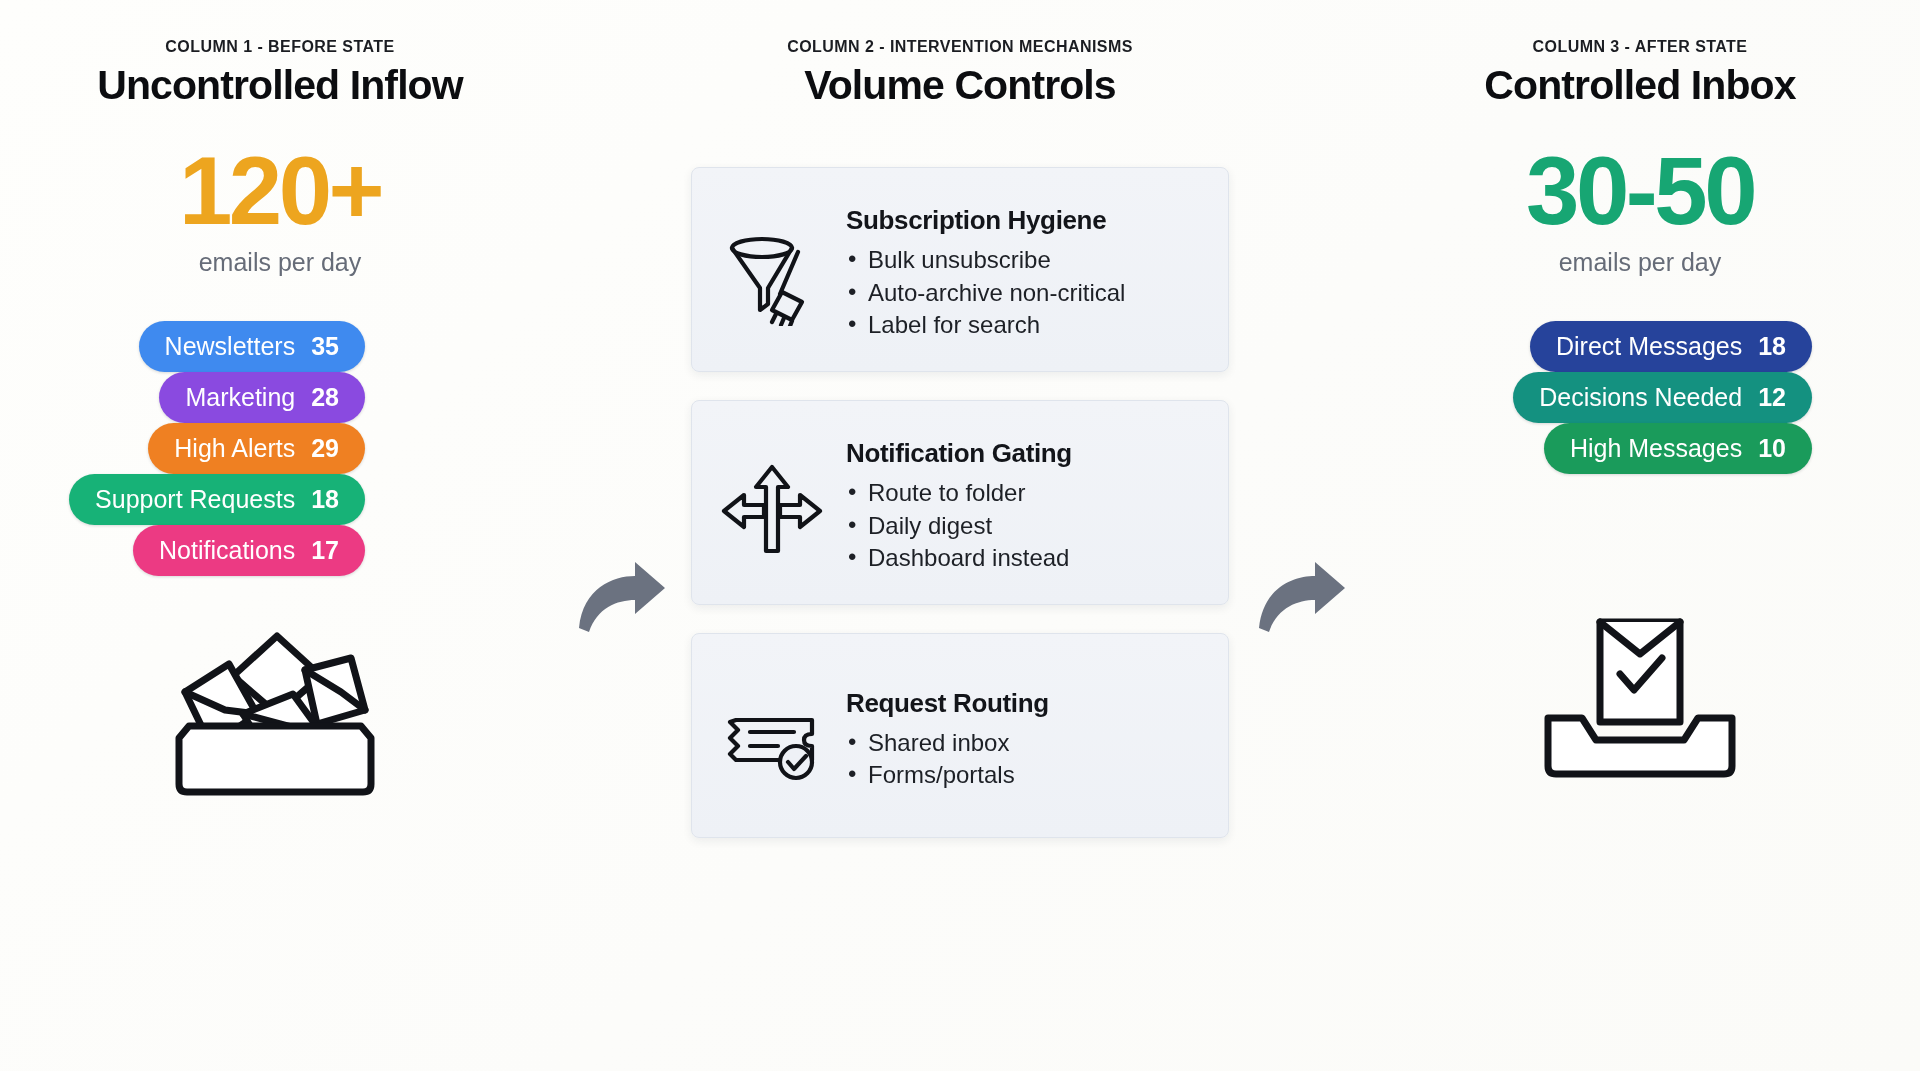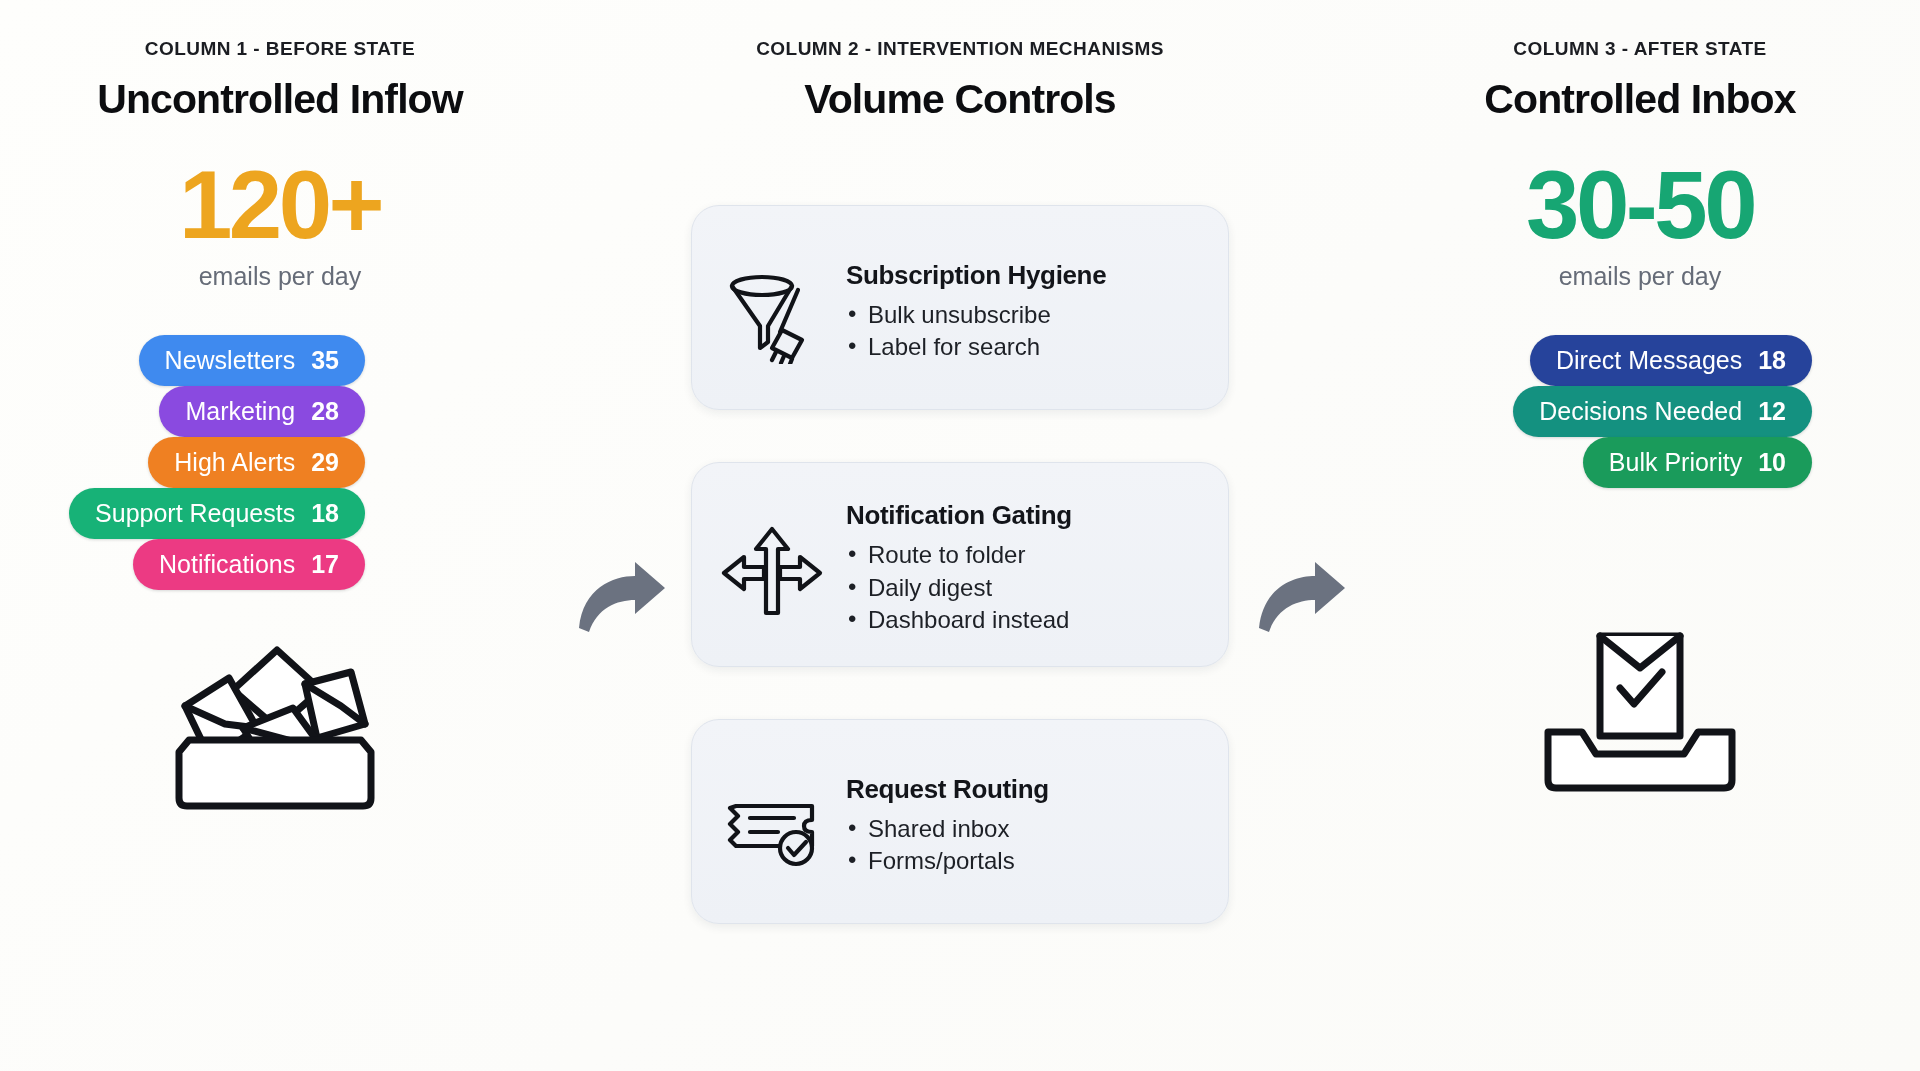--- a/index.html
+++ b/index.html
@@ -35,26 +35,26 @@
     box-sizing: border-box;
   }
 
   .column {
     display: flex;
     flex-direction: column;
     align-items: center;
   }
 
   .col-kicker {
-    font-size: 19px;
+    font-size: 16px;
     font-weight: 700;
     letter-spacing: 0.45px;
     color: #1b1d22;
     text-transform: uppercase;
-    margin: 0 0 16px 0;
+    margin: 0 0 6px 0;
     white-space: nowrap;
   }
 
   .col-title {
     font-size: 41px;
     font-weight: 800;
     letter-spacing: -0.9px;
     color: #0c0d10;
     margin: 0 0 36px 0;
     white-space: nowrap;
@@ -113,26 +113,25 @@
     flex-direction: column;
     gap: 28px;
     width: 538px;
   }
   .card {
     display: flex;
     align-items: center;
     gap: 20px;
     background: linear-gradient(180deg, #f2f4f8 0%, #eef1f6 100%);
     border: 1px solid #dfe4ec;
-    border-radius: 28px;
+    border-radius: 8px;
     padding: 32px 24px 24px 26px;
     box-shadow: 0 3px 10px rgba(28,34,48,0.075);
     box-sizing: border-box;
     min-height: 205px;
-    margin-top: 24px;
   }
   .card-icon {
     flex: 0 0 auto;
     width: 108px;
     height: 108px;
     display: flex;
     align-items: center;
     justify-content: center;
   }
   .card-body { flex: 1 1 auto; }
@@ -251,20 +250,21 @@
               <path d="M12 26 L40 66 L40 88 L48 82 L48 66 L72 26"></path>
               <path d="M78 30 L60 72"></path>
               <path d="M62 70 L82 80 L72 98 L52 88 Z"></path>
               <path d="M56 92 L52 100 M64 96 L61 103 M72 99 L70 104"></path>
             </svg>
           </div>
           <div class="card-body">
             <div class="card-title">Subscription Hygiene</div>
             <ul class="card-list">
               <li>Bulk unsubscribe</li>
+              <li>Auto-archive non-critical</li>
               <li>Label for search</li>
             </ul>
           </div>
         </div>
 
         <div class="card">
           <div class="card-icon">
             <svg width="104" height="104" viewBox="0 0 104 104" fill="none" stroke="#111318" stroke-width="4.2" stroke-linecap="round" stroke-linejoin="round">
               <path d="M52 12 L68 32 L58 32 L58 96 L46 96 L46 32 L36 32 Z"></path>
               <path d="M24 40 L4 56 L24 72 L24 62 L44 62 L44 50 L24 50 Z"></path>
@@ -317,21 +317,21 @@
       <div class="pill-stack right-col">
         <div class="pill" style="background:#26439b">
           <span>Direct Messages</span>
           <span class="pill-count">18</span>
         </div>
         <div class="pill" style="background:#149180">
           <span>Decisions Needed</span>
           <span class="pill-count">12</span>
         </div>
         <div class="pill" style="background:#1a9b5b">
-          <span>Bulk Priority</span>
+          <span>High Messages</span>
           <span class="pill-count">10</span>
         </div>
       </div>
 
       <div class="footer-art">
         <svg width="205" height="185" viewBox="0 0 205 185" fill="none">
           <g stroke="#111318" stroke-width="7" stroke-linejoin="round" stroke-linecap="round" fill="#ffffff">
             <path d="M62 22 L142 22 L142 122 L62 122 Z"></path>
             <path d="M62 22 L102 54 L142 22"></path>
             <path d="M82 74 L96 90 L124 58"></path>

